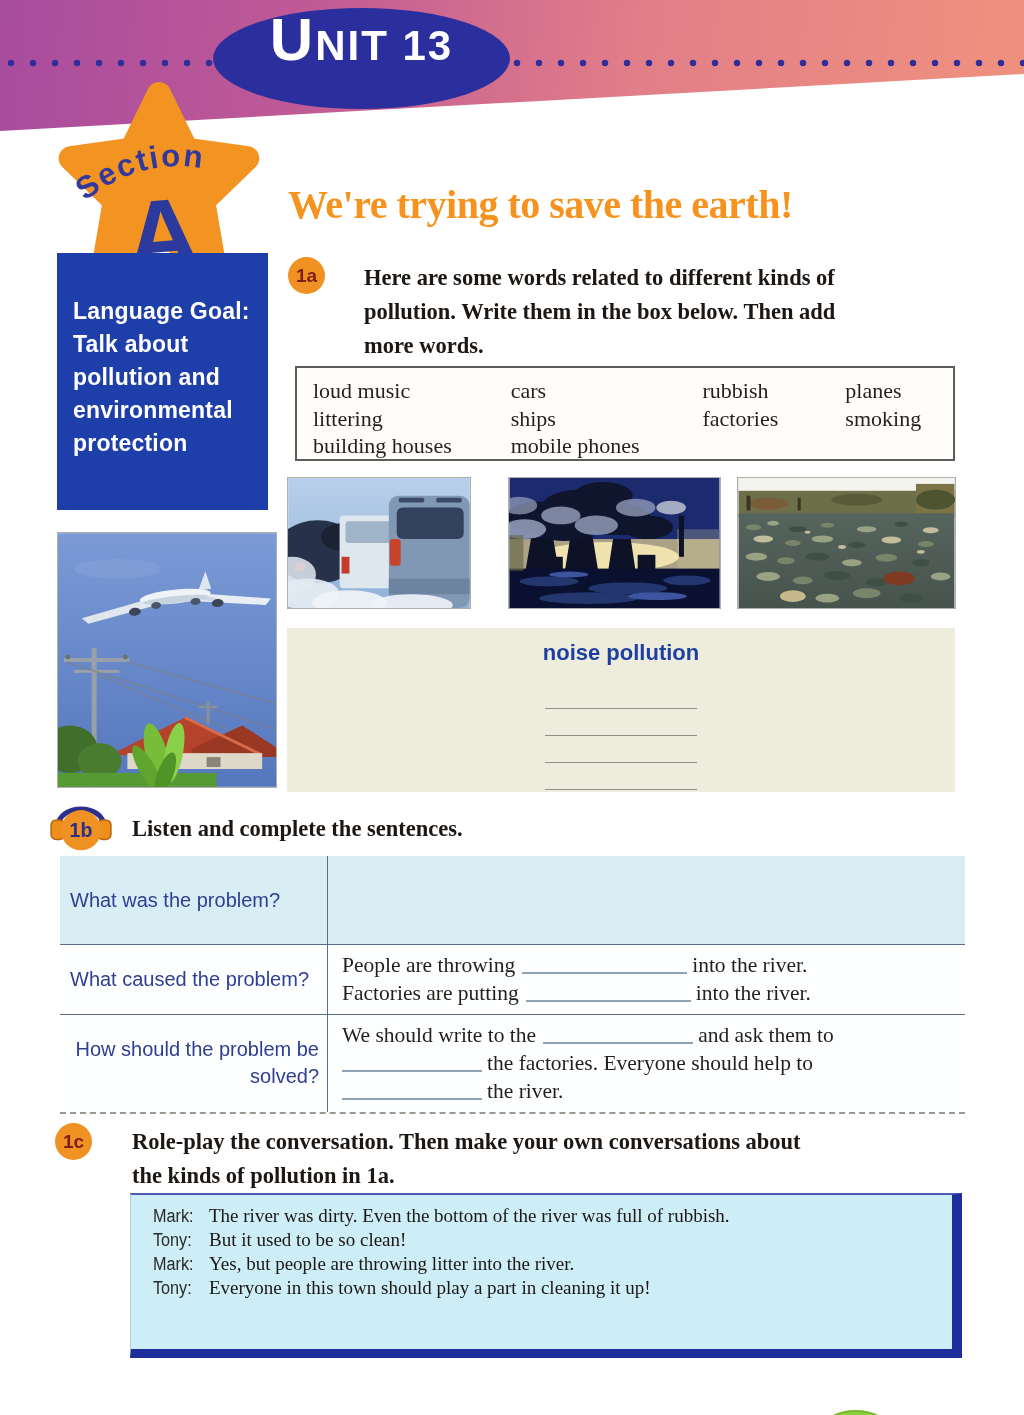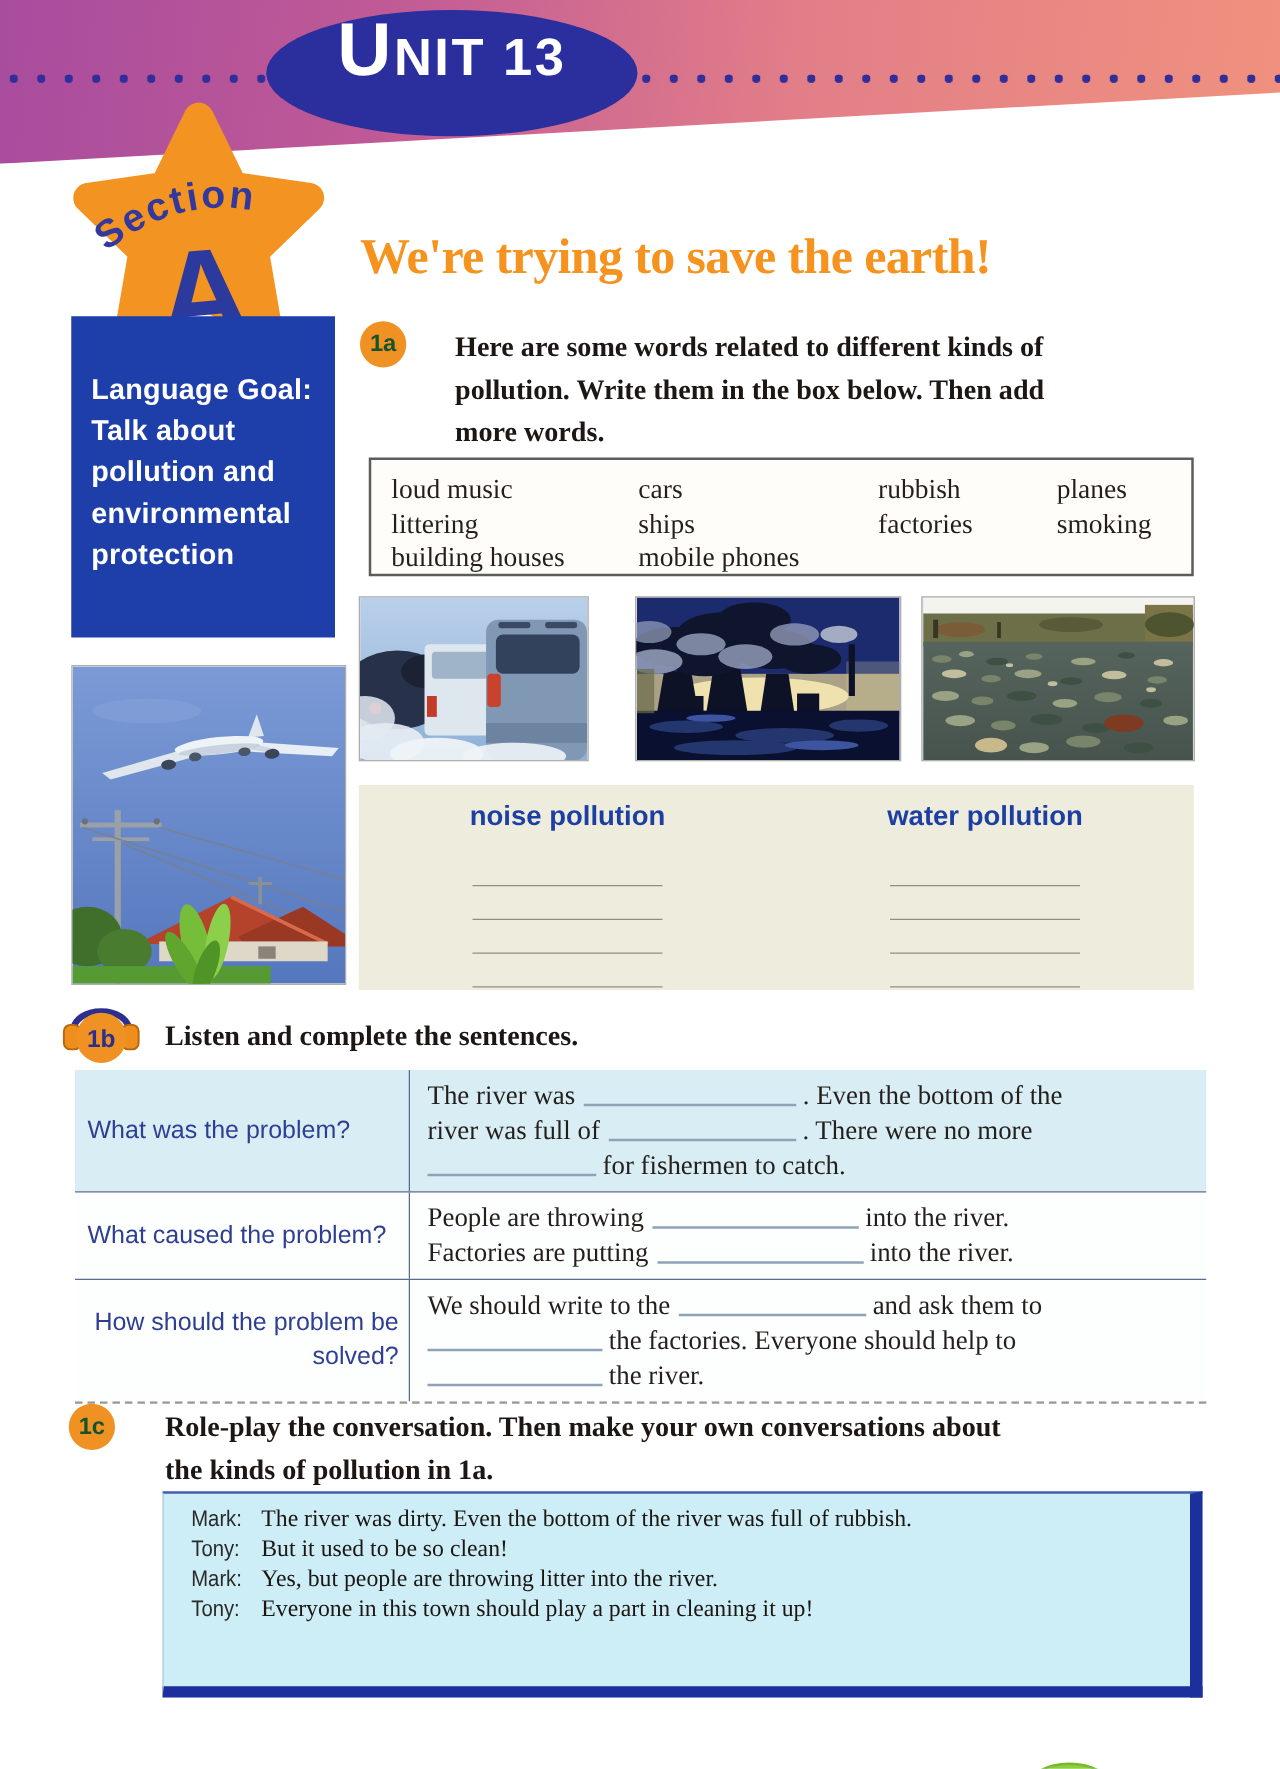--- a/index.html
+++ b/index.html
@@ -29,21 +29,21 @@
     padding:42px 16px 0 16px; font-weight:600; letter-spacing:0.2px;}
   .langgoal div:first-child { font-weight:bold; }
 
   
   .main-title { left:288px; top:181px; width:660px; color:#f6921e; font-weight:bold;
     font-size:40px; letter-spacing:-0.5px; }
 
   
   .badge { width:37px; height:37px; border-radius:50%; background:#f09223;
     display:flex; align-items:center; justify-content:center;
-    font-family:"Liberation Sans",sans-serif; font-weight:bold; font-size:19px; color:#14532d; }
+    font-family:"Liberation Sans",sans-serif; font-weight:bold; font-size:19px; color:#7f1d1d; }
   .badge-1a { left:288px; top:257px; }
   .badge-1c { left:55px; top:1123px; }
   .badge-1b-svg { left:48px; top:793px; width:66px; height:60px; }
 
   .instr { font-weight:bold; font-size:22.5px; line-height:1.5; color:#1c1713; }
   .instr-1a { left:364px; top:261px; width:590px; }
   .instr-1b { left:132px; top:812px; width:600px; }
   .instr-1c { left:132px; top:1125px; width:840px; }
 
   
@@ -326,48 +326,34 @@
 <div class="abs catbox">
   <div class="catcol">
     <div class="cathead">noise pollution</div>
     <div class="catlines">
       <div class="catline"></div>
       <div class="catline"></div>
       <div class="catline"></div>
       <div class="catline"></div>
     </div>
   </div>
-  <div class="catcol">
-    <div class="cathead">water pollution</div>
-    <div class="catlines">
-      <div class="catline"></div>
-      <div class="catline"></div>
-      <div class="catline"></div>
-      <div class="catline"></div>
-    </div>
-  </div>
 </div>
 
 <svg class="abs badge-1b-svg" viewBox="0 0 64 58">
   <path d="M10,32 C10,10 54,10 54,32" stroke="#2c2f8e" stroke-width="5" fill="none"></path>
   <rect x="3" y="26" width="13" height="19" rx="5" fill="#ef8d1d" stroke="#b5670e" stroke-width="1.5"></rect>
   <rect x="48" y="26" width="13" height="19" rx="5" fill="#ef8d1d" stroke="#b5670e" stroke-width="1.5"></rect>
   <circle cx="32" cy="36" r="19.5" fill="#f09223"></circle>
   <text x="32" y="43" text-anchor="middle" font-family="Liberation Sans, sans-serif" font-size="19" font-weight="bold" fill="#2b2f8e">1b</text>
 </svg>
 <div class="abs instr instr-1b">Listen and complete the sentences.</div>
 
 <div class="abs tbl">
   <div class="trow trow1">
     <div class="qcell">What was the problem?</div>
-    <div class="acell">
-      <div class="ansline"><span>The river was</span><span class="bk w170"></span><span>. Even the bottom of the</span></div>
-      <div class="ansline"><span>river was full of</span><span class="bk w150"></span><span>. There were no more</span></div>
-      <div class="ansline"><span class="bk w135 nml"></span><span>for fishermen to catch.</span></div>
-    </div>
   </div>
   <div class="trow trow2">
     <div class="qcell">What caused the problem?</div>
     <div class="acell">
       <div class="ansline"><span>People are throwing</span><span class="bk w165"></span><span>into the river.</span></div>
       <div class="ansline"><span>Factories are putting</span><span class="bk w165"></span><span>into the river.</span></div>
     </div>
   </div>
   <div class="trow trow3">
     <div class="qcell">How should the problem be solved?</div>

